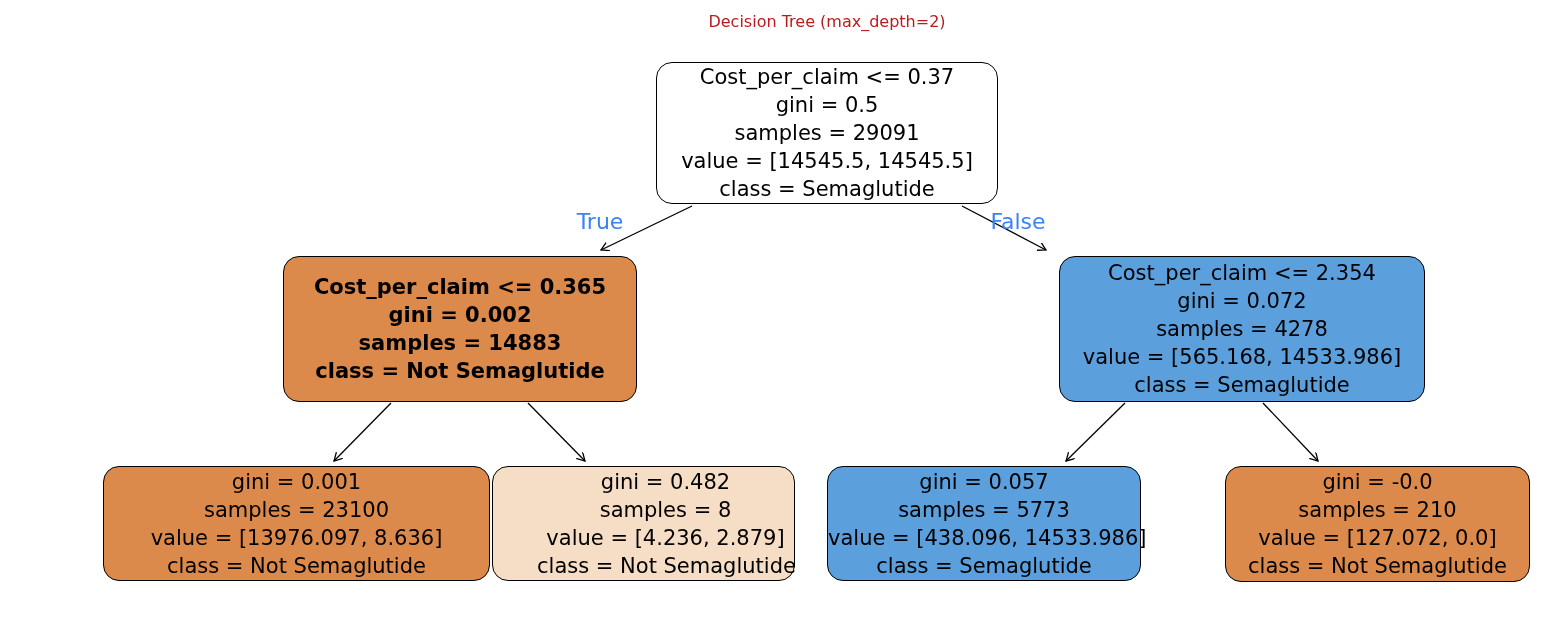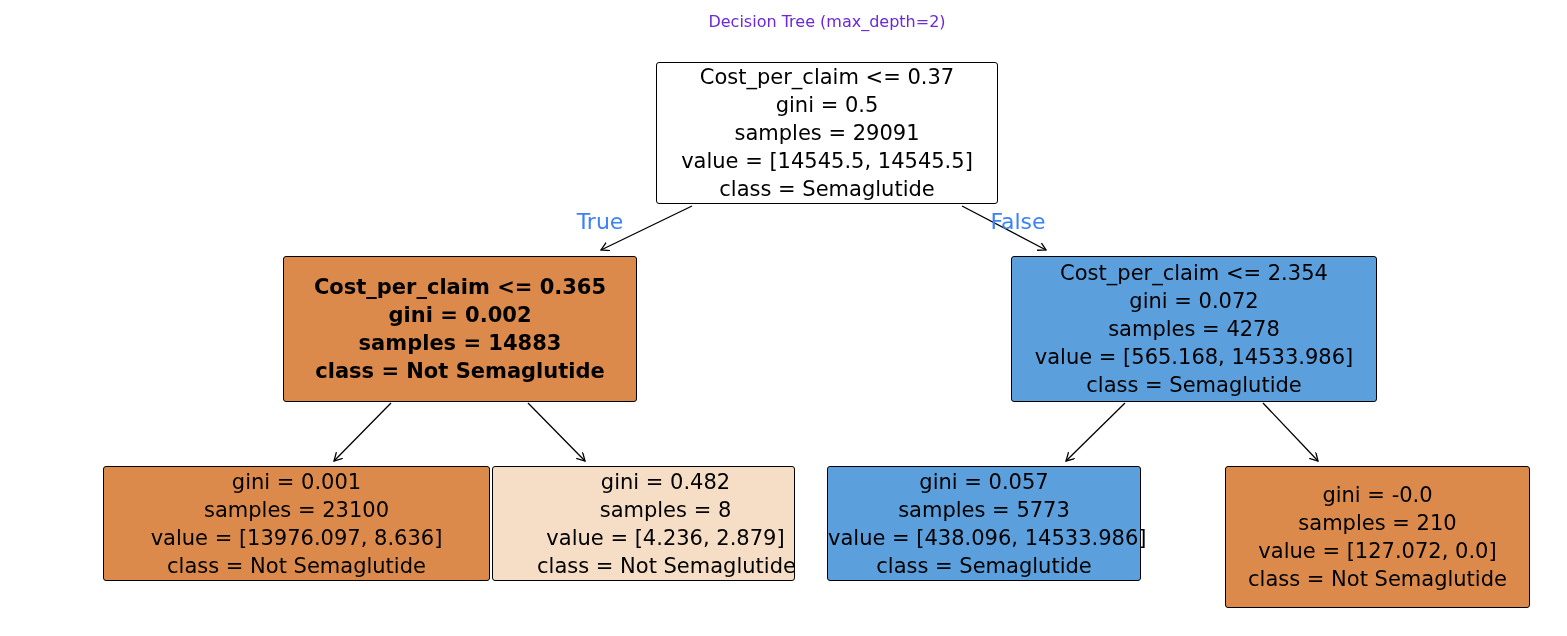--- a/index.html
+++ b/index.html
@@ -15,50 +15,50 @@
     background: #ffffff;
     overflow: hidden;
   }
   .chart-title {
     position: absolute;
     left: 627px;
     top: 12px;
     width: 400px;
     text-align: center;
     font-size: 16px;
-    color: #6d28d9;
+    color: #b91c1c;
   }
   .edges-svg {
     position: absolute;
     left: 0;
     top: 0;
     width: 1567px;
     height: 636px;
   }
   .node {
     position: absolute;
     box-sizing: border-box;
     border: 1.5px solid #000000;
-    border-radius: 3px;
+    border-radius: 16px;
     display: flex;
     flex-direction: column;
     justify-content: center;
     text-align: center;
     font-size: 21px;
     line-height: 28px;
     color: #000000;
     white-space: nowrap;
   }
   .node-root    { left: 656px;  top: 62px;  width: 342px; height: 142px; }
   .node-left    { left: 283px;  top: 256px; width: 354px; height: 146px; }
   .node-right   { left: 1011px; top: 256px; width: 366px; height: 146px; }
   .node-leaf-ll { left: 103px;  top: 466px; width: 387px; height: 115px; }
   .node-leaf-lr { left: 492px;  top: 466px; width: 303px; height: 115px; padding-left: 44px; }
   .node-leaf-rl { left: 827px;  top: 466px; width: 314px; height: 115px; }
-  .node-leaf-rr { left: 1225px; top: 466px; width: 305px; height: 142px; }
+  .node-leaf-rr { left: 1225px; top: 466px; width: 305px; height: 116px; }
   .edge-label {
     position: absolute;
     top: 209px;
     width: 120px;
     text-align: center;
     font-size: 22px;
     color: #3b82f6;
   }
   .edge-label-true  { left: 540px; }
   .edge-label-false { left: 958px; }
@@ -95,21 +95,21 @@
     <div>class = Semaglutide</div>
   </div>
 
   <div class="node node-left" style="background: rgb(219, 138, 76); font-weight: bold;">
     <div>Cost_per_claim &lt;= 0.365</div>
     <div>gini = 0.002</div>
     <div>samples = 14883</div>
     <div>class = Not Semaglutide</div>
   </div>
 
-  <div class="node node-right" style="background: rgb(91, 159, 220);">
+  <div class="node node-right" style="background: rgb(91, 159, 220); margin-left: 48px;">
     <div>Cost_per_claim &lt;= 2.354</div>
     <div>gini = 0.072</div>
     <div>samples = 4278</div>
     <div>value = [565.168, 14533.986]</div>
     <div>class = Semaglutide</div>
   </div>
 
   <div class="node node-leaf-ll" style="background: rgb(219, 138, 76);">
     <div>gini = 0.001</div>
     <div>samples = 23100</div>

